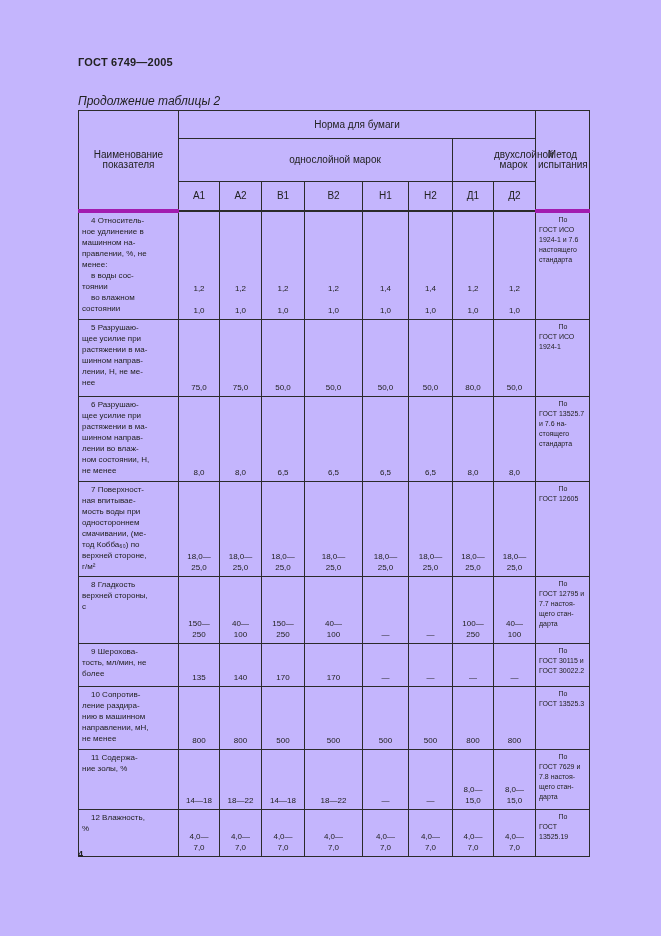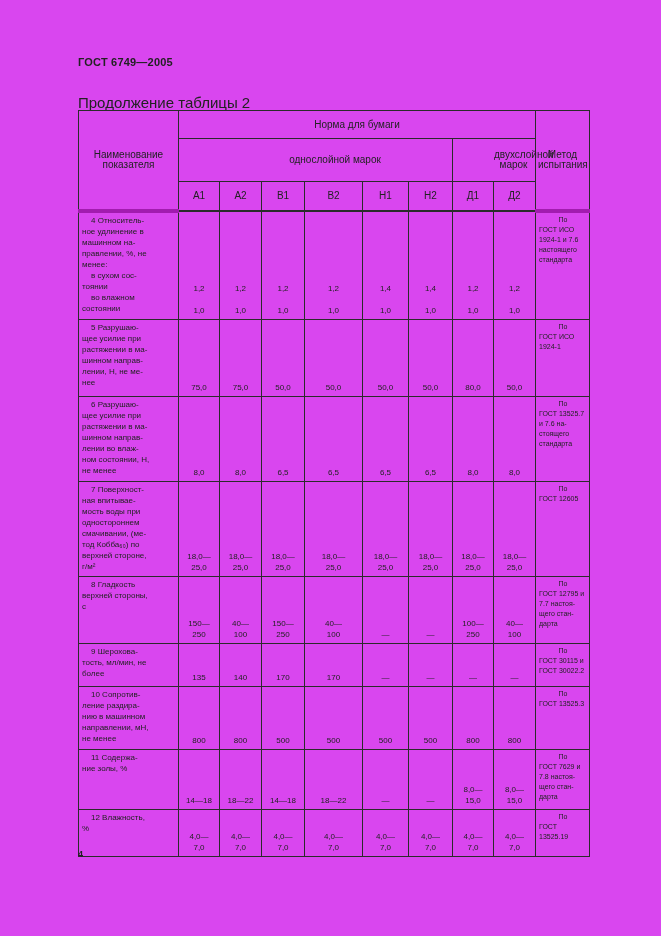--- a/index.html
+++ b/index.html
@@ -1,30 +1,30 @@
 <!DOCTYPE html>
 <html><head>
 <meta charset="utf-8">
 <style>
   html,body{margin:0;padding:0;background:#e8e8e8;}
   .page{
     position:relative;
     width:661px;height:936px;
-    background:#d946ef;
+    background:#c4b5fd;
     font-family:"Liberation Sans", sans-serif;
     color:#222;
     overflow:hidden;
   }
   .doc-title{
     position:absolute;left:78px;top:56px;
     font-size:11px;font-weight:bold;letter-spacing:.2px;
   }
   .table-caption{
     position:absolute;left:78px;top:94px;
-    font-size:15px;
+    font-size:12px;font-style:italic;
   }
   table.std{
     position:absolute;left:78px;top:110px;
     border-collapse:collapse;table-layout:fixed;
     width:511px;
   }
   table.std th, table.std td{
     border:1px solid #2b2b2b;
     font-weight:normal;
   }
@@ -112,21 +112,21 @@
       </tr>
     </thead>
     <tbody id="table-body">
         <tr>
           <td class="name-cell">
             <div class="name-text">4 Относитель-
 ное удлинение в
 машинном на-
 правлении, %, не
 менее:</div>
-            <div class="sub-label">в сухом сос-
+            <div class="sub-label">в воды сос-
 тоянии</div>
             <div class="sub-label">во влажном
 состоянии</div>
           </td>
           <td class="value-cell"><div>1,2</div><div class="v-gap">1,0</div></td>
           <td class="value-cell"><div>1,2</div><div class="v-gap">1,0</div></td>
           <td class="value-cell"><div>1,2</div><div class="v-gap">1,0</div></td>
           <td class="value-cell"><div>1,2</div><div class="v-gap">1,0</div></td>
           <td class="value-cell"><div>1,4</div><div class="v-gap">1,0</div></td>
           <td class="value-cell"><div>1,4</div><div class="v-gap">1,0</div></td>

